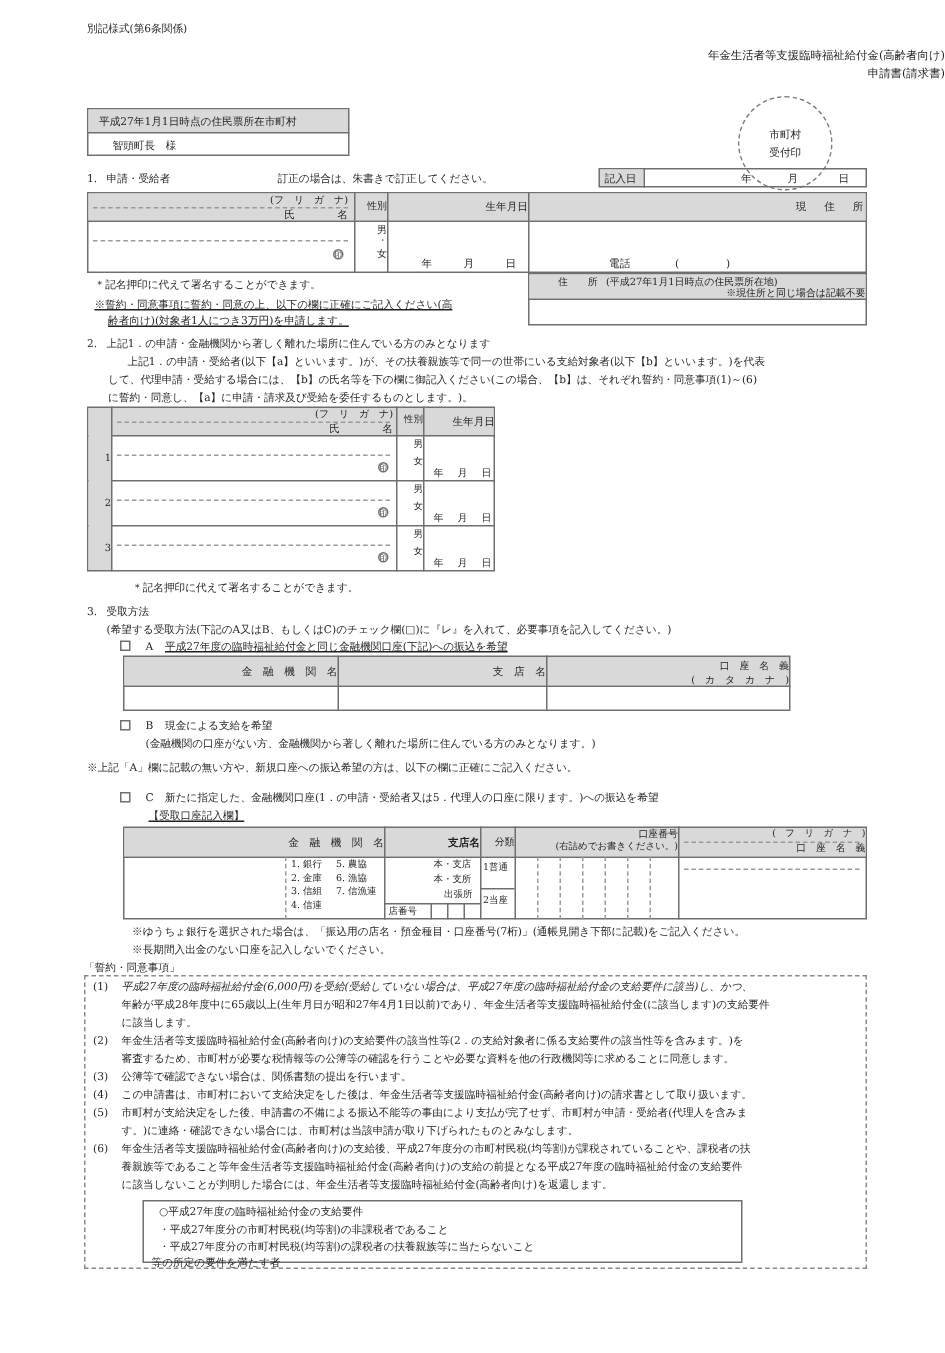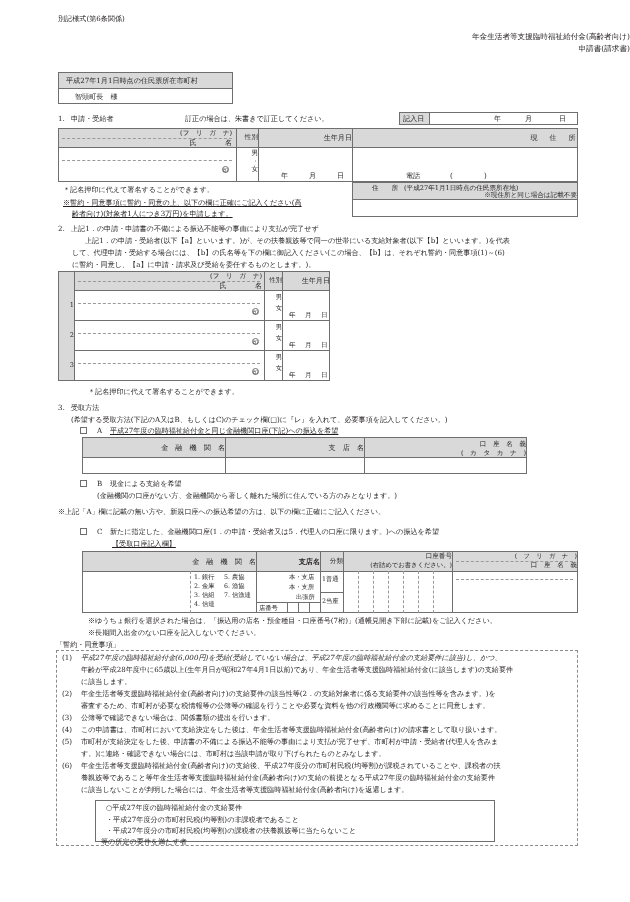--- a/index.html
+++ b/index.html
@@ -44,20 +44,24 @@
 </style>
 </head>
 <body>
 
 <div class="page">
 
   <div class="t fs7" style="left:58px;top:15px;">別記様式(第6条関係)</div>
   <div class="t fs75 c" style="left:0;top:33px;width:630px;">年金生活者等支援臨時福祉給付金(高齢者向け)</div>
   <div class="t fs75 c" style="left:0;top:45px;width:630px;">申請書(請求書)</div>
 
+  <div class="seal" style="left:492px;top:64px;width:61px;height:61px;">
+    <div class="fs7">市町村</div>
+    <div class="fs7" style="margin-top:2px;">受付印</div>
+  </div>
 
   <div class="bx" style="left:58px;top:72px;width:175px;height:32px;"></div>
   <div class="sh" style="left:59px;top:73px;width:173px;height:15px;"></div>
   <div class="hl" style="left:58px;top:88px;width:175px;"></div>
   <div class="t fs7" style="left:66px;top:77px;">平成27年1月1日時点の住民票所在市町村</div>
   <div class="t fs7" style="left:75px;top:93px;">智頭町長　様</div>
 
   <div class="t fs7" style="left:58px;top:115px;">1.</div>
   <div class="t fs7" style="left:71px;top:115px;">申請・受給者</div>
   <div class="t fs7" style="left:185px;top:115px;">訂正の場合は、朱書きで訂正してください。</div>
@@ -104,21 +108,21 @@
   <div class="hl" style="left:352px;top:199px;width:226px;"></div>
   <div class="t fs65" style="left:372px;top:185px;">住　　所</div>
   <div class="t fs65" style="left:404px;top:185px;">(平成27年1月1日時点の住民票所在地)</div>
   <div class="t fs65 c" style="left:353px;top:192px;width:224px;">※現住所と同じ場合は記載不要</div>
 
   <div class="t fs7" style="left:63px;top:186px;">＊記名押印に代えて署名することができます。</div>
   <div class="t fs7 u" style="left:63px;top:199px;">※誓約・同意事項に誓約・同意の上、以下の欄に正確にご記入ください(高</div>
   <div class="t fs7 u" style="left:72px;top:210px;">齢者向け)(対象者1人につき3万円)を申請します。</div>
 
   <div class="t fs7" style="left:58px;top:225px;">2.</div>
-  <div class="t fs7" style="left:71px;top:225px;">上記1．の申請・申請書の不備による振込不能等の事由により支払が完了せず</div>
+  <div class="t fs7" style="left:71px;top:225px;">上記1．の申請・金融機関から著しく離れた場所に住んでいる方のみとなります</div>
   <div class="t fs7" style="left:85px;top:237px;">上記1．の申請・受給者(以下【a】といいます。)が、その扶養親族等で同一の世帯にいる支給対象者(以下【b】といいます。)を代表</div>
   <div class="t fs7" style="left:72px;top:249px;">して、代理申請・受給する場合には、【b】の氏名等を下の欄に御記入ください(この場合、【b】は、それぞれ誓約・同意事項(1)～(6)</div>
   <div class="t fs7" style="left:72px;top:261px;">に誓約・同意し、【a】に申請・請求及び受給を委任するものとします。)。</div>
 
   <div class="bx" style="left:58px;top:271px;width:272px;height:110px;"></div>
   <div class="sh" style="left:59px;top:272px;width:270px;height:18px;"></div>
   <div class="hl" style="left:58px;top:290px;width:272px;"></div>
 
   <div class="hl" style="left:58px;top:320px;width:272px;"></div>
   <div class="hl" style="left:58px;top:350px;width:272px;"></div>
@@ -185,21 +189,21 @@
   <div class="cb" style="left:80px;top:480px;width:7px;height:7px;"></div>
   <div class="t fs7" style="left:97px;top:480px;">B</div>
   <div class="t fs7" style="left:110px;top:480px;">現金による支給を希望</div>
   <div class="t fs7" style="left:97px;top:492px;">(金融機関の口座がない方、金融機関から著しく離れた場所に住んでいる方のみとなります。)</div>
 
   <div class="t fs7" style="left:58px;top:508px;">※上記「A」欄に記載の無い方や、新規口座への振込希望の方は、以下の欄に正確にご記入ください。</div>
 
   <div class="cb" style="left:80px;top:528px;width:7px;height:7px;"></div>
   <div class="t fs7" style="left:97px;top:528px;">C</div>
   <div class="t fs7" style="left:110px;top:528px;">新たに指定した、金融機関口座(1．の申請・受給者又は5．代理人の口座に限ります。)への振込を希望</div>
-  <div class="t fs7 u" style="left:112px;top:540px;">【受取口座記入欄】</div>
+  <div class="t fs7 u" style="left:99px;top:540px;">【受取口座記入欄】</div>
 
   <div class="bx" style="left:82px;top:551px;width:496px;height:62px;"></div>
   <div class="sh" style="left:83px;top:552px;width:494px;height:19px;"></div>
   <div class="hl" style="left:82px;top:571px;width:496px;"></div>
 
   <div class="vl" style="left:256px;top:551px;height:62px;"></div>
   <div class="vl" style="left:320px;top:551px;height:62px;"></div>
   <div class="vl" style="left:343px;top:551px;height:62px;"></div>
   <div class="vl" style="left:452px;top:551px;height:62px;"></div>
 

